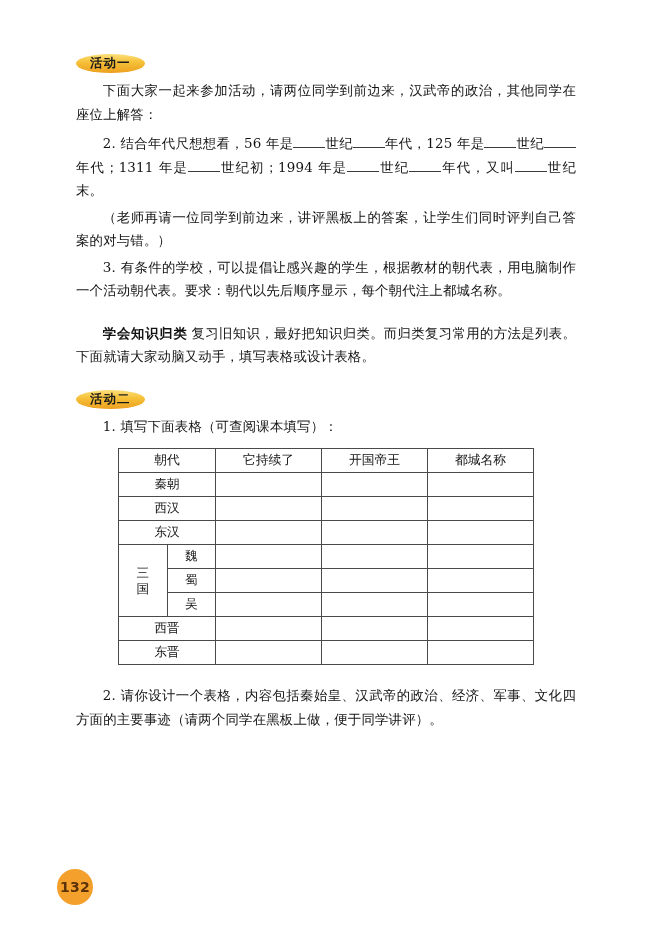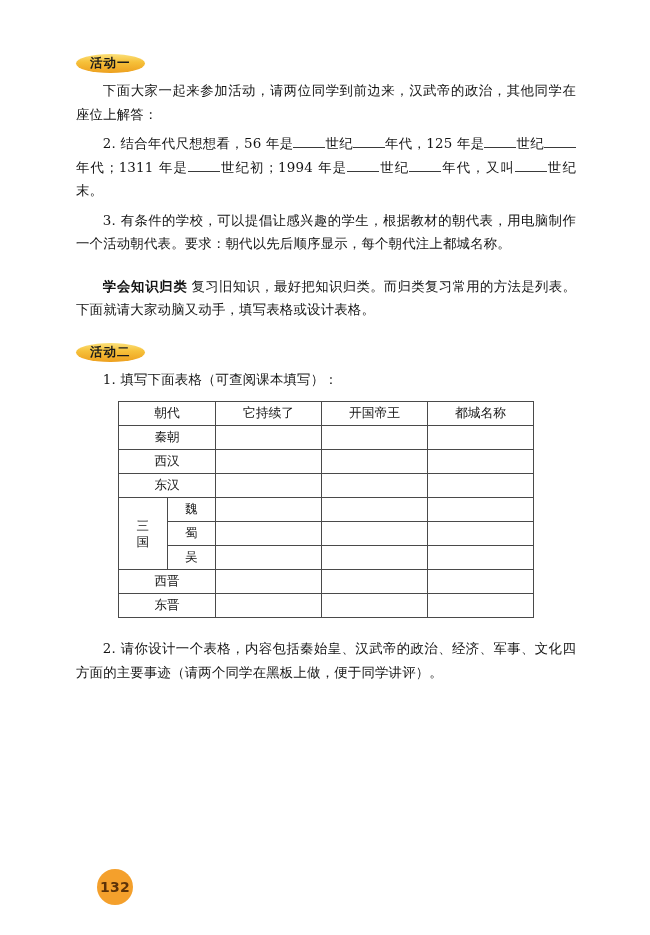--- a/index.html
+++ b/index.html
@@ -111,21 +111,20 @@
     border-radius: 50%;
     background: #f4a02c;
     color: #5c3208;
     font-size: 14px;
     font-weight: bold;
     font-family: "DejaVu Sans", "Liberation Sans", sans-serif;
     display: flex;
     align-items: center;
     justify-content: center;
     letter-spacing: 0.3px;
-    margin-left: 40px;
   }
 </style>
 </head>
 <body>
 
 <div class="page">
 
   <div class="content">
 
     <div class="badge-row">
@@ -138,20 +137,21 @@
 
 
     <div class="gap-sm"></div>
 
     <p class="para indent">
       <span>2. 结合年代尺想想看，56 年是</span><span class="blank w-md"></span><span>世纪</span><span class="blank w-md"></span><span>年代，125 年是</span><span class="blank w-md"></span><span>世纪</span><span class="blank w-md"></span><span>年代；1311 年是</span><span class="blank w-md"></span><span>世纪初；1994 年是</span><span class="blank w-md"></span><span>世纪</span><span class="blank w-md"></span><span>年代，又叫</span><span class="blank w-md"></span><span>世纪末。</span>
     </p>
 
     <div class="gap-sm"></div>
 
+    <p class="para indent">（老师再请一位同学到前边来，讲评黑板上的答案，让学生们同时评判自己答案的对与错。）</p>
 
     <div class="gap-sm"></div>
 
     <p class="para indent">3. 有条件的学校，可以提倡让感兴趣的学生，根据教材的朝代表，用电脑制作一个活动朝代表。要求：朝代以先后顺序显示，每个朝代注上都城名称。</p>
 
     <div class="gap-lg"></div>
 
     <p class="para indent">
       <span class="lead">学会知识归类</span><span>复习旧知识，最好把知识归类。而归类复习常用的方法是列表。下面就请大家动脑又动手，填写表格或设计表格。</span>
     </p>

